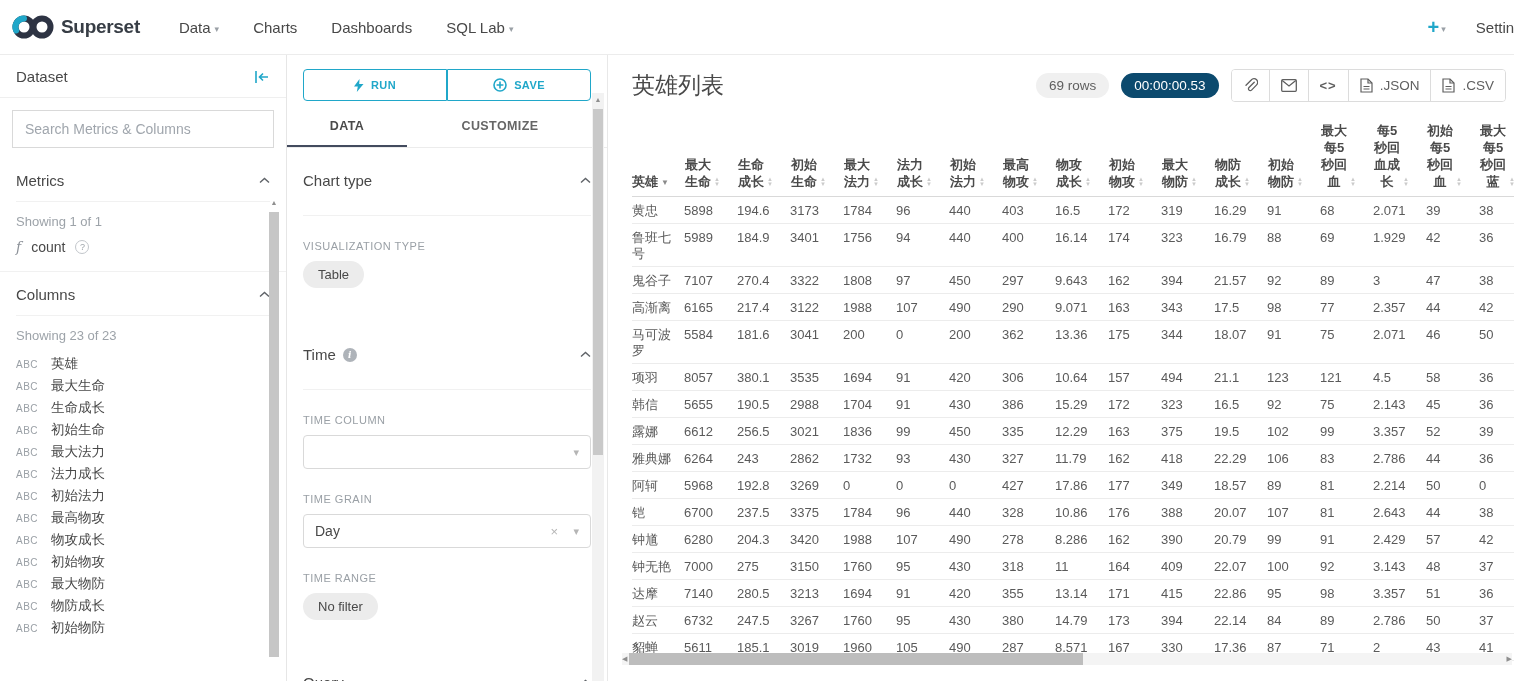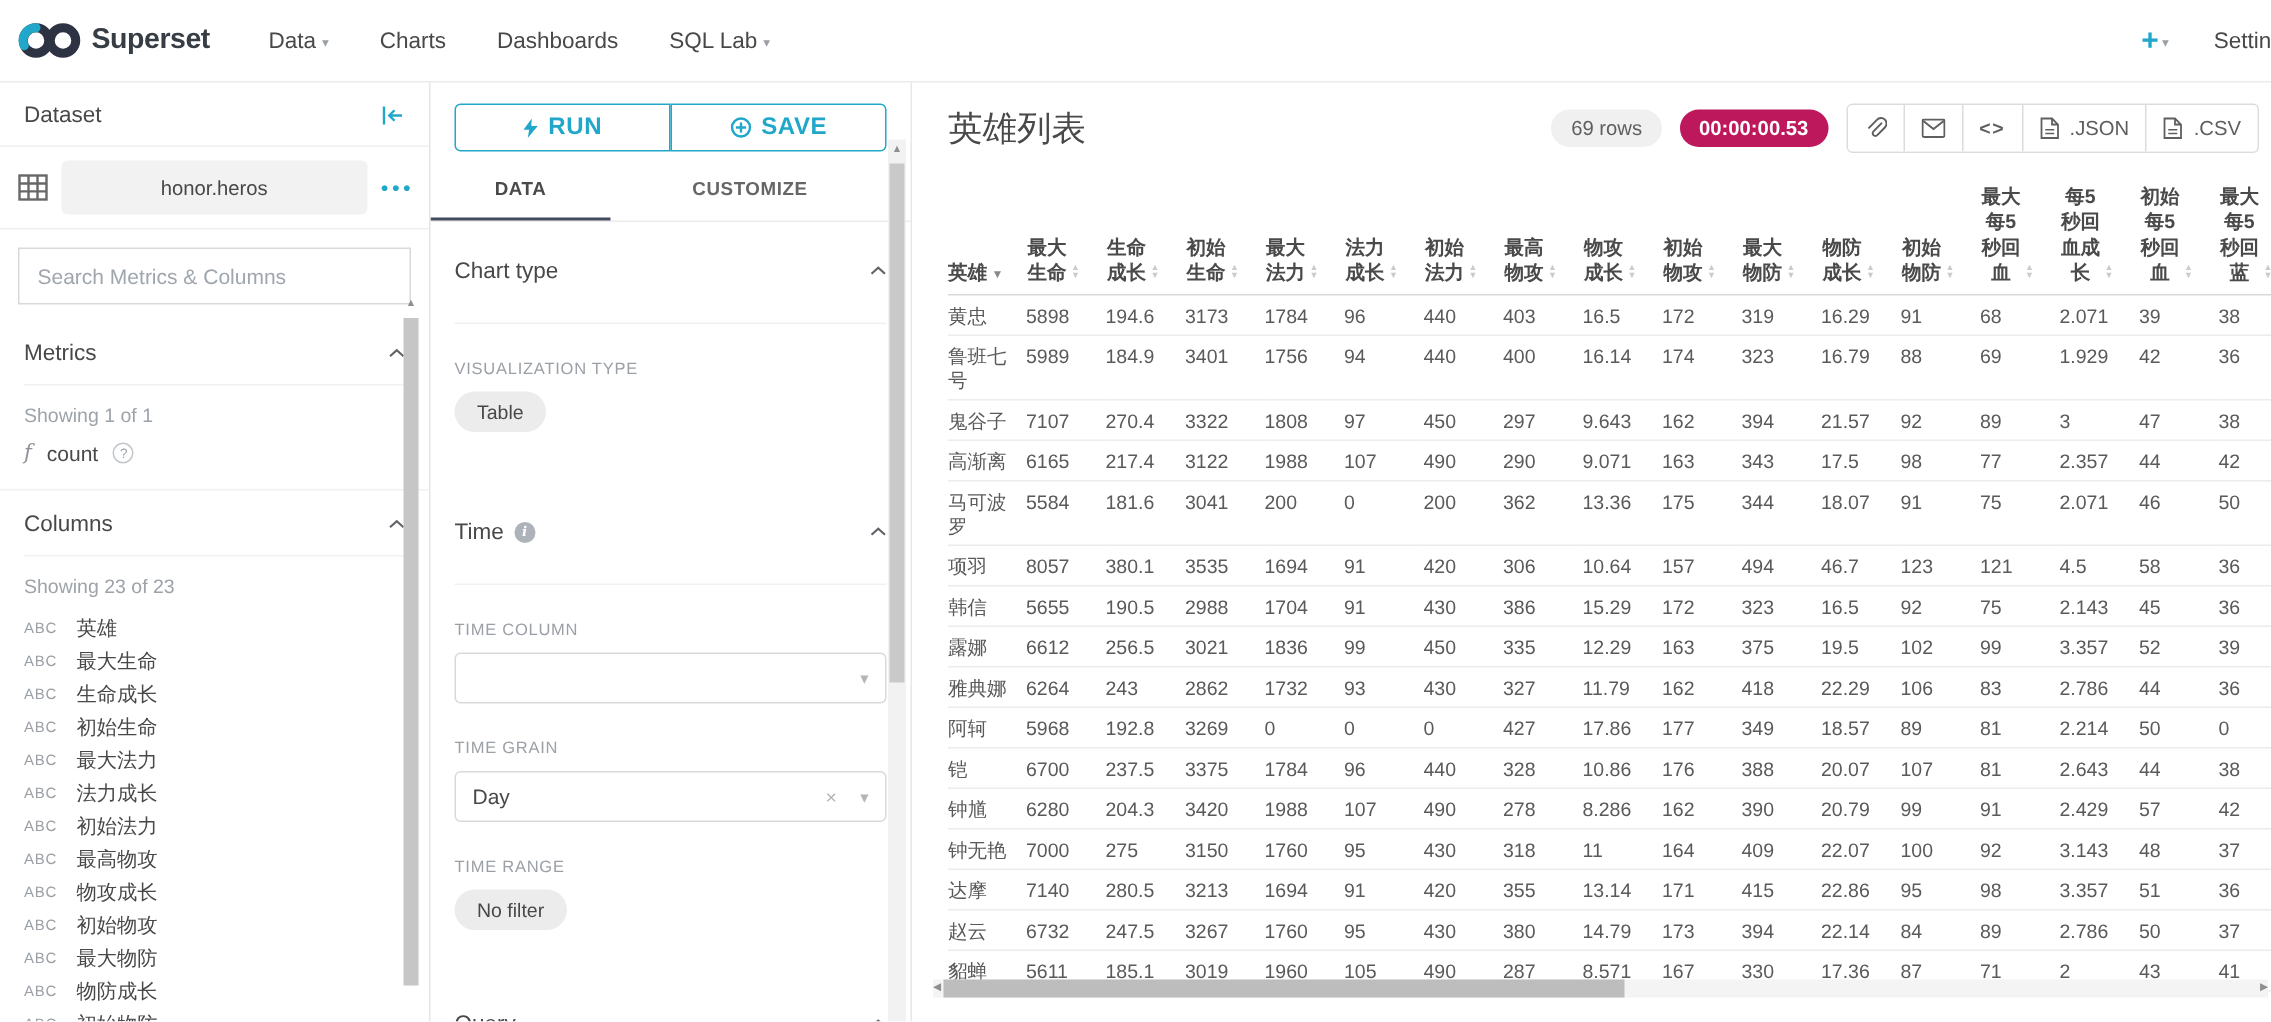--- a/index.html
+++ b/index.html
@@ -47,21 +47,21 @@
   .abc { font-size:10px; color:#9aa0a6; letter-spacing:0.5px; width:24px; }
   .col-label { font-size:13.5px; color:#484848; }
   .side-scrollbar { position:absolute; right:7px; top:141px; bottom:0; width:10px; }
   .scroll-arrow { color:#8f8f8f; font-size:7px; text-align:center; height:14px; line-height:14px; }
   .side-thumb { position:absolute; top:16px; left:0; right:0; height:calc(100% - 40px); background:#c6c6c6; }
 
   
   .control-panel { width:321px; border-right:1px solid #e8e8e8; position:relative; overflow:hidden; flex:none; }
   .run-save { display:flex; margin:14px 16px 8px; }
   .btn-run, .btn-save { flex:1; height:32px; border:1px solid #20a7c9; background:#fff;
-    color:#20a7c9; font-size:16px; font-weight:700; letter-spacing:0.4px;
+    color:#20a7c9; font-size:11px; font-weight:700; letter-spacing:0.4px;
     display:flex; align-items:center; justify-content:center; gap:7px; cursor:pointer;
     font-family:"Liberation Sans","DejaVu Sans",sans-serif; }
   .btn-run { border-radius:4px 0 0 4px; border-right-width:0.5px; }
   .btn-save { border-radius:0 4px 4px 0; }
   .tabs { display:flex; border-bottom:1px solid #ececec; margin-top:6px; }
   .tab { text-align:center; font-size:12.5px; font-weight:600; color:#666; letter-spacing:0.4px;
     padding:10px 0 12px; cursor:pointer; }
   .tab-data { width:120px; border-bottom:2px solid #434b5e; color:#4a4a4a; }
   .tab-customize { width:186px; }
   .panel-body { padding:0 16px; }
@@ -79,22 +79,22 @@
   .select-caret { position:absolute; right:11px; color:#b5b5b5; font-size:11px; }
   .select-clear { position:absolute; right:32px; color:#b5b5b5; font-size:13px; }
   .cp-scrollbar { position:absolute; right:3px; top:38px; bottom:0; width:12px; background:#f2f2f2; }
   .cp-thumb { position:absolute; top:16px; left:1px; right:1px; height:346px; background:#c9c9c9; }
 
   
   .chart-area { flex:1; position:relative; overflow:hidden; padding:14px 0 0 24px; }
   .chart-header { display:flex; align-items:center; gap:12px; padding-right:8px; }
   .chart-title { font-size:23px; font-weight:500; color:#494949; margin-right:auto; }
   .rows-badge { background:#f0f0f0; color:#5f5f5f; border-radius:13px; padding:5px 13px; font-size:13.5px; }
-  .time-badge { background:#be185d; color:#fff; border-radius:13px; padding:5px 13px;
-    font-size:13.5px; font-weight:700; }
+  .time-badge { background:#0c4a6e; color:#fff; border-radius:13px; padding:5px 13px;
+    font-size:13.5px; font-weight:400; }
   .btn-group { display:flex; border:1px solid #dcdcdc; border-radius:4px; overflow:hidden; }
   .tool { display:flex; align-items:center; gap:7px; padding:8px 11px; border-left:1px solid #dcdcdc;
     color:#5f5f5f; font-size:13.5px; cursor:pointer; background:#fff; }
   .tool:first-child { border-left:none; }
   .code-glyph { font-size:13px; font-weight:700; letter-spacing:1px; color:#5f5f5f; }
 
   table.grid { border-collapse:collapse; table-layout:fixed; width:900px; margin-top:16px; }
   .grid th { vertical-align:bottom; text-align:center; padding:4px 4px 6px 0;
     border-bottom:1px solid #d9d9d9; cursor:pointer; }
   .th-inner { display:flex; align-items:flex-end; }
@@ -136,33 +136,20 @@
 </div>
 
 <div class="app">
 
   <div class="sidebar">
     <div class="ds-header">
       <span>Dataset</span>
       <svg width="16" height="14" viewBox="0 0 16 14">
         <path d="M2 1 V13 M14 7 H5.5 M9 3.5 L5.5 7 L9 10.5" fill="none" stroke="#20a7c9" stroke-width="1.6"></path>
       </svg>
-    </div>
-    <div class="ds-row">
-      <svg width="20" height="18" viewBox="0 0 20 18">
-        <g fill="none" stroke="#686868" stroke-width="1.6">
-          <rect x="1" y="1" width="18" height="16"></rect>
-          <line x1="1" y1="6.3" x2="19" y2="6.3"></line>
-            <line x1="1" y1="11.6" x2="19" y2="11.6"></line>
-          <line x1="7" y1="1" x2="7" y2="17"></line>
-            <line x1="13" y1="1" x2="13" y2="17"></line>
-        </g>
-      </svg>
-      <span class="ds-pill">honor.heros</span>
-      <span class="more-dots">●●●</span>
     </div>
     <div class="search-wrap">
       <input class="search-input" placeholder="Search Metrics &amp; Columns" style="">
     </div>
     <div class="side-section">
       <div class="side-section-header">
         <span>Metrics</span>
         <svg width="11" height="7" viewBox="0 0 11 7">
           <polyline points="1,5.5 5.5,1.5 10,5.5" fill="none" stroke="#5f6368" stroke-width="1.4"></polyline>
         </svg>
@@ -625,21 +612,21 @@
             <td>8057</td>
             <td>380.1</td>
             <td>3535</td>
             <td>1694</td>
             <td>91</td>
             <td>420</td>
             <td>306</td>
             <td>10.64</td>
             <td>157</td>
             <td>494</td>
-            <td>46.7</td>
+            <td>21.1</td>
             <td>123</td>
             <td>121</td>
             <td>4.5</td>
             <td>58</td>
             <td>36</td>
           </tr>
           <tr>
             <td>韩信</td>
             <td>5655</td>
             <td>190.5</td>

